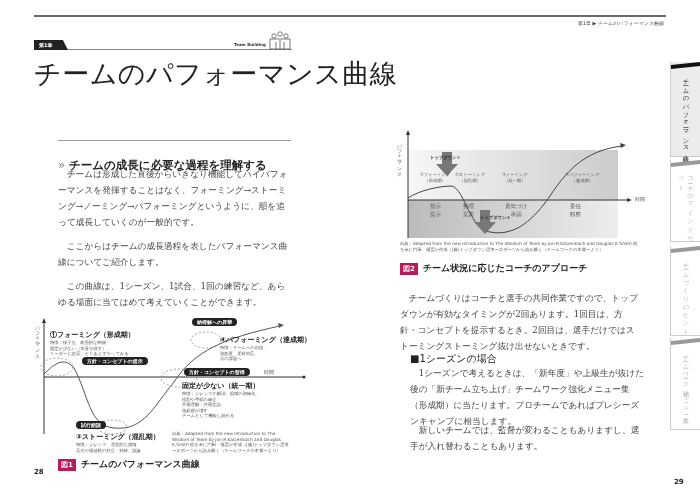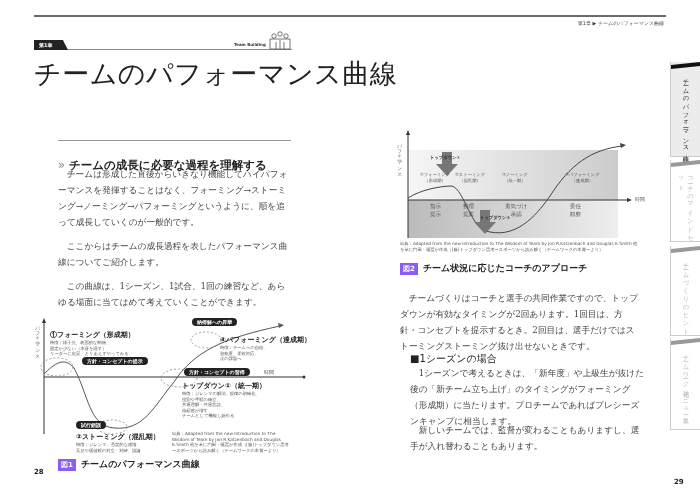--- a/index.html
+++ b/index.html
@@ -11,21 +11,21 @@
   
   .chapter-bar { left: 34px; top: 40px; width: 258px; height: 10px; border-bottom: 1px solid #888; }
   .chapter-tag { left: 34px; top: 40px; width: 34px; height: 10px; background: #222; color: #fff; font-size: 5px; line-height: 10px; padding-left: 5px; clip-path: polygon(0 0, 85% 0, 100% 100%, 0 100%); font-weight: bold; }
   .teamb { left: 234px; top: 42px; font-size: 4px; color: #333; font-weight: bold; }
   .title { left: 34px; top: 56px; font-size: 27px; color: #222; letter-spacing: 0.5px; }
   .sec-line { left: 58px; top: 140px; width: 233px; height: 1px; background: #999; }
   .sec-head { left: 58px; top: 158px; font-size: 11.5px; font-weight: bold; color: #222; }
   .para { font-size: 8.7px; line-height: 16px; color: #444; width: 232px; text-indent: 1em; }
   
   .fig-cap { font-size: 9px; font-weight: bold; color: #222; }
-  .fig-num { display: inline-block; background: #8b5cf6; color: #fff; font-size: 7px; padding: 1px 3px; margin-right: 5px; }
+  .fig-num { display: inline-block; background: #be185d; color: #fff; font-size: 7px; padding: 1px 3px; margin-right: 5px; }
   .tiny { font-size: 4.3px; line-height: 5.5px; color: #555; }
   .pill { background: #222; color: #fff; font-size: 5px; padding: 1px 5px; border-radius: 6px; font-weight: bold; white-space: nowrap; }
   .phase { font-size: 7px; font-weight: bold; color: #222; white-space: nowrap; }
   .pagenum { font-size: 7px; font-weight: bold; color: #222; }
   
   .runhead { right: 36px; top: 20px; font-size: 5px; color: #444; }
   .sidetab { right: 0; width: 30px; border-left: 1px solid #ccc; border-bottom: 1px solid #ccc; }
   .sidetab .bar { height: 4px; background: #999; transform: skewY(-6deg); transform-origin: right; }
   .sidetab.active .bar { background: #111; }
   .sidetab .txt { writing-mode: vertical-rl; font-size: 6.3px; color: #bbb; margin: 8px auto 0; letter-spacing: 1px; }
@@ -90,21 +90,21 @@
 <div class="abs tiny sans" style="left:76px;top:442px;white-space:pre;">特徴：ジレンマ、否定的な感情、
 意見や価値観の対立・対峙、議論</div>
 
 <div class="abs pill sans" style="left:192px;top:318px;">納得解への昇華</div>
 <div class="abs phase sans" style="left:220px;top:335px;">④パフォーミング（達成期）</div>
 <div class="abs tiny sans" style="left:220px;top:345px;white-space:pre;">特徴：チームへの自信、
 習熟度、柔軟対応、
 次の課題へ</div>
 
 <div class="abs pill sans" style="left:184px;top:368px;">方針・コンセプトの習得</div>
-<div class="abs phase sans" style="left:182px;top:381px;">トップダウン①（統一期）</div>
+<div class="abs phase sans" style="left:182px;top:381px;">固定が少ない（統一期）</div>
 <div class="abs tiny sans" style="left:182px;top:391px;white-space:pre;">特徴：ジレンマの解消、規律の明確化、
 役割や手順の確立、
 共通理解・共通言語、
 信頼感が増す、
 チームとして機能し始める</div>
 
 <div class="abs tiny sans" style="left:172px;top:431px;width:120px;">出典：Adapted from the new Introduction to The Wisdom of Team by Jon R.Katzenbach and Douglas K.Smith 他を基に門田・福冨が作成（[勝]トップダウン思考ースポーツから読み解く（チームワークの本質ーより）</div>
 
 <div class="abs fig-cap sans" style="left:58px;top:458px;">
   <span class="fig-num">図1</span><span>チームのパフォーマンス曲線</span>
@@ -158,21 +158,21 @@
 <div class="abs tiny sans" style="left:570px;top:202px;white-space:pre;font-size:5.5px;line-height:8px;text-align:center;">委任
 観察</div>
 
 <div class="abs tiny sans" style="left:400px;top:241px;width:240px;">出典：Adapted from the new Introduction to The Wisdom of Team by Jon R.Katzenbach and Douglas K.Smith 他を基に門田・福冨が作成（[勝]トップダウン思考ースポーツから読み解く（チームワークの本質ーより）</div>
 <div class="abs fig-cap sans" style="left:400px;top:262px;">
   <span class="fig-num">図2</span><span>チーム状況に応じたコーチのアプローチ</span>
 </div>
 
 <div class="abs para" style="left:400px;top:278px;width:240px;margin-top:12px;">チームづくりはコーチと選手の共同作業ですので、トップダウンが有効なタイミングが2回あります。1回目は、方針・コンセプトを提示するとき。2回目は、選手だけではストーミングストーミング抜け出せないときです。</div>
 <div class="abs sub-head sans" style="left:410px;top:352px;">■1シーズンの場合</div>
-<div class="abs para" style="left:410px;top:365px;width:236px;">1シーズンで考えるときは、「新年度」や上級生が抜けた後の「新チーム立ち上げ」のタイミングがフォーミング（形成期）に当たります。プロチームであればプレシーズンキャンプに相当します。</div>
+<div class="abs para" style="left:410px;top:365px;width:236px;">1シーズンで考えるときは、「新年度」や上級生が抜けた後の「新チーム立ち上げ」チームワーク強化メニュー集（形成期）に当たります。プロチームであればプレシーズンキャンプに相当します。</div>
 <div class="abs para" style="left:410px;top:422px;width:236px;">新しいチームでは、監督が変わることもありますし、選手が入れ替わることもあります。</div>
 <div class="abs pagenum sans" style="left:674px;top:478px;">29</div>
 
 <div class="abs sidetab active" style="top:62px;height:95px;">
   <div class="bar"></div>
   <div class="txt">チームのパフォーマンス曲線</div>
 </div>
 <div class="abs sidetab" style="top:160px;height:82px;">
   <div class="bar"></div>
   <div class="txt">コーチのマインドセット</div>

